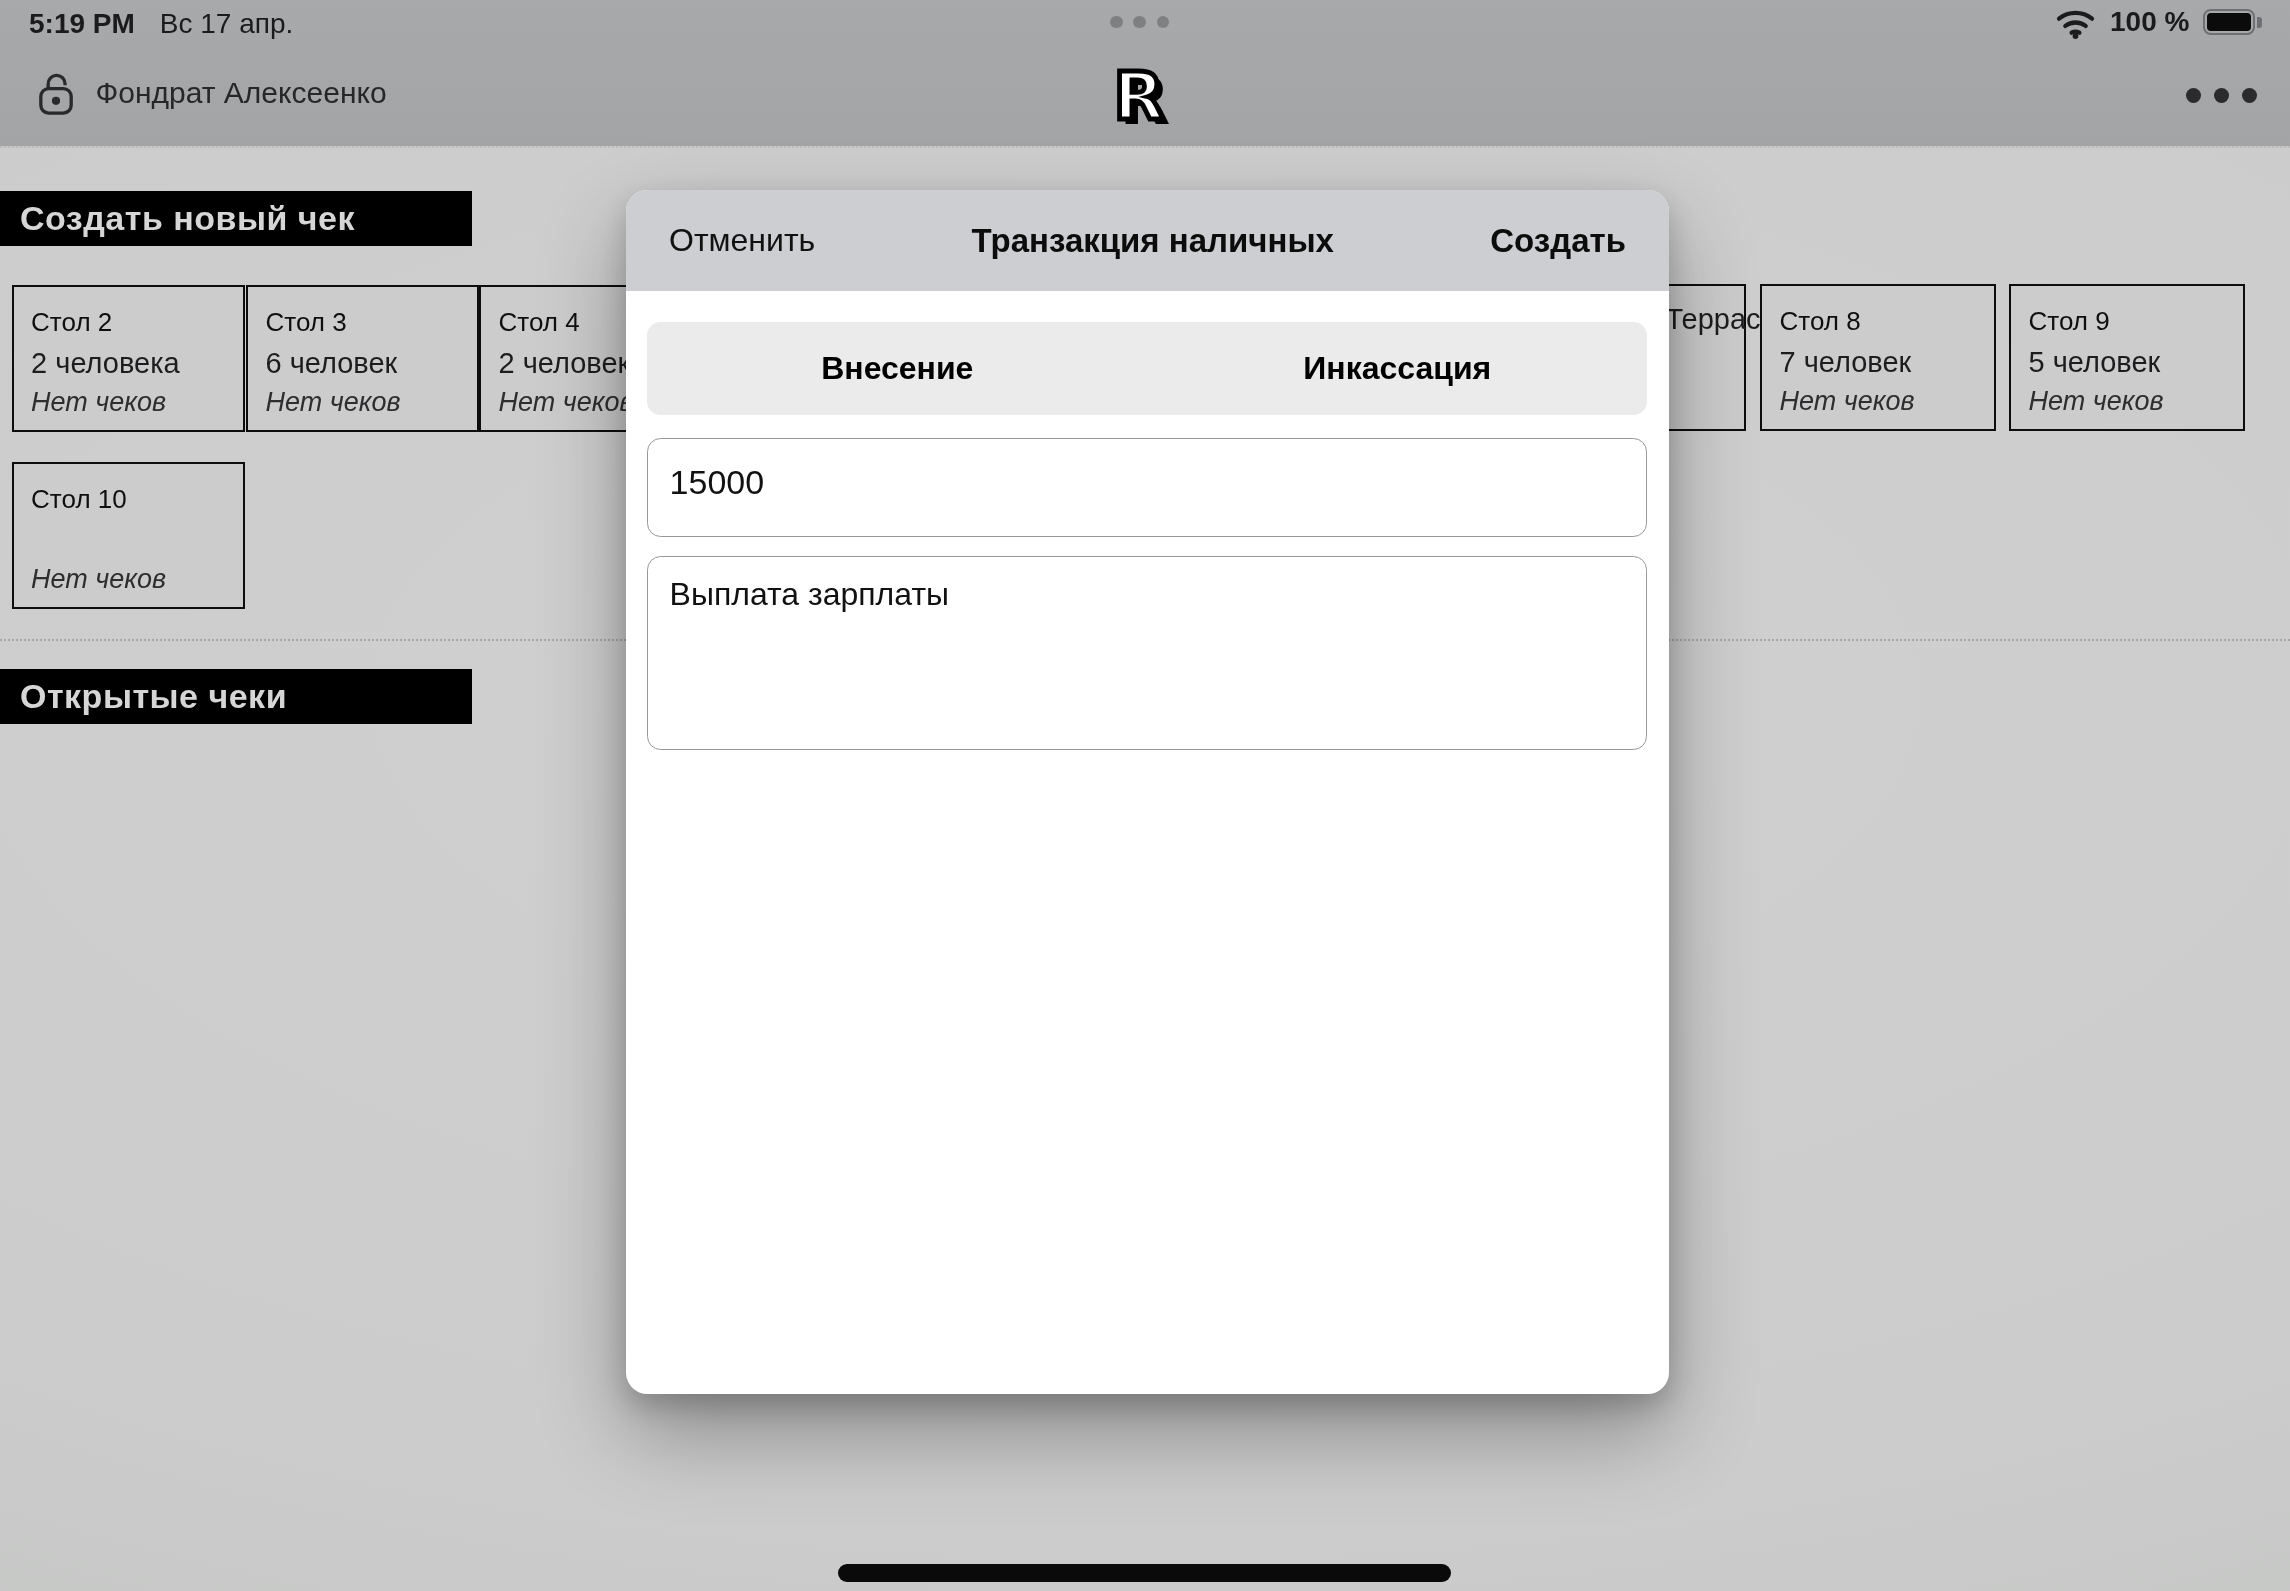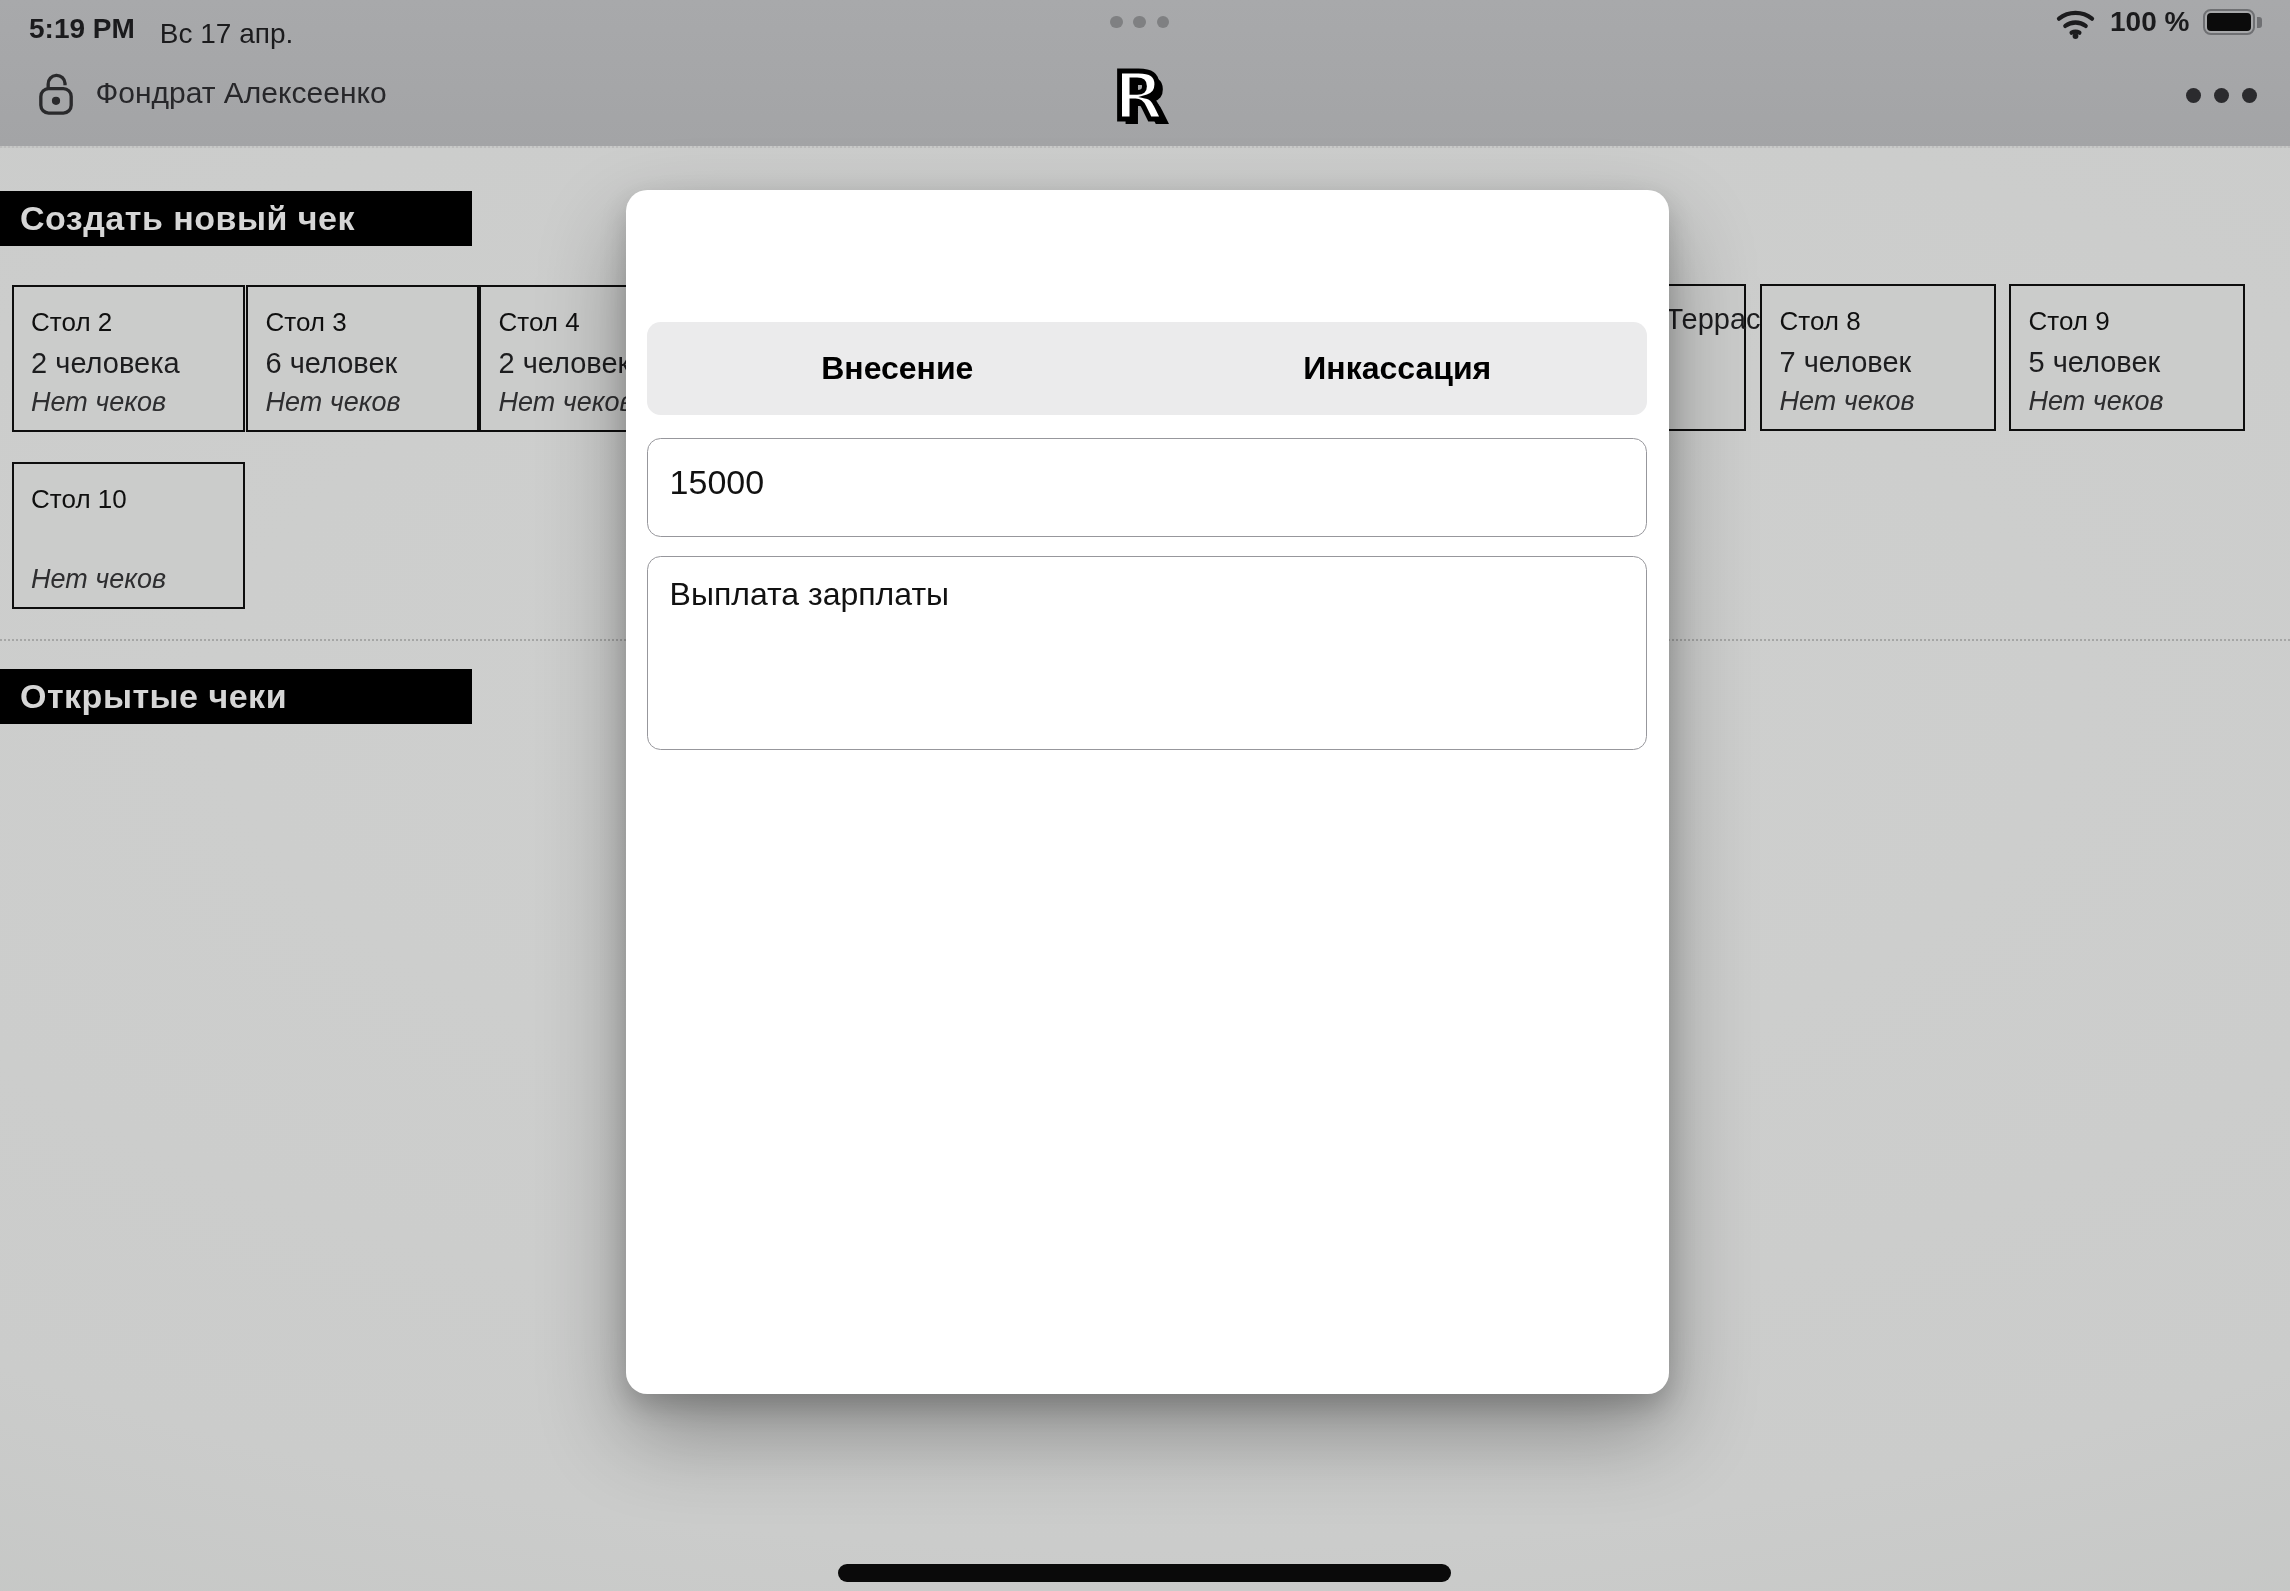--- a/index.html
+++ b/index.html
@@ -6,21 +6,21 @@
   body{font-family:"Liberation Sans",sans-serif;-webkit-font-smoothing:antialiased;}
   #screen{position:relative;width:2290px;height:1591px;overflow:hidden;background:#c2410c;}
 
   
   #topbar{position:absolute;left:0;top:0;width:2290px;height:146px;
     background:linear-gradient(180deg,#a8a9ab 0%,#a3a4a6 100%);}
   .statusbar{position:absolute;left:0;top:0;width:2290px;height:47px;}
   .status-left{position:absolute;left:29px;top:7.8px;display:flex;gap:25px;align-items:center;
     font-size:28px;color:#1b1b1d;}
   .time{font-weight:700;}
-  .date{font-weight:500;margin-top:10px;}
+  .date{font-weight:500;}
   .mt-dots{position:absolute;left:1110px;top:15.5px;display:flex;gap:10.7px;}
   .mt-dots i{width:12.6px;height:12.6px;border-radius:50%;background:#7f8082;display:block;}
   .status-right{position:absolute;right:23px;top:5.8px;display:flex;gap:13.6px;align-items:center;
     font-size:28px;font-weight:600;color:#1b1b1d;}
   .battery{position:relative;width:64px;height:32px;display:flex;align-items:center;}
   .battery .shell{width:52px;height:26px;border:2.9px solid #6f7073;border-radius:7.8px;
     display:flex;align-items:center;padding:1.9px;box-sizing:border-box;}
   .battery .fill{width:100%;height:100%;background:#0b0b0b;border-radius:3.9px;}
   .battery .nub{width:4.9px;height:11.6px;background:#6f7073;border-radius:0 2.9px 2.9px 0;margin-left:1.9px;}
 
@@ -188,20 +188,25 @@
       <div class="s">Нет чеков</div>
     </div>
 
     <div class="divider"></div>
     <div class="section-bar" id="bar-open">
       <span>Открытые чеки</span>
     </div>
   </div>
 
   <div id="modal">
+    <div class="modal-header">
+      <button class="btn-plain">Отменить</button>
+      <div class="modal-title">Транзакция наличных</div>
+      <button class="btn-bold">Создать</button>
+    </div>
 
     <div class="segmented">
       <button class="seg">Внесение</button>
       <button class="seg">Инкассация</button>
     </div>
 
     <input id="amount-field" class="field" type="text" value="15000" style="">
 
     <textarea id="comment-field" class="field" style="">Выплата зарплаты</textarea>
   </div>

